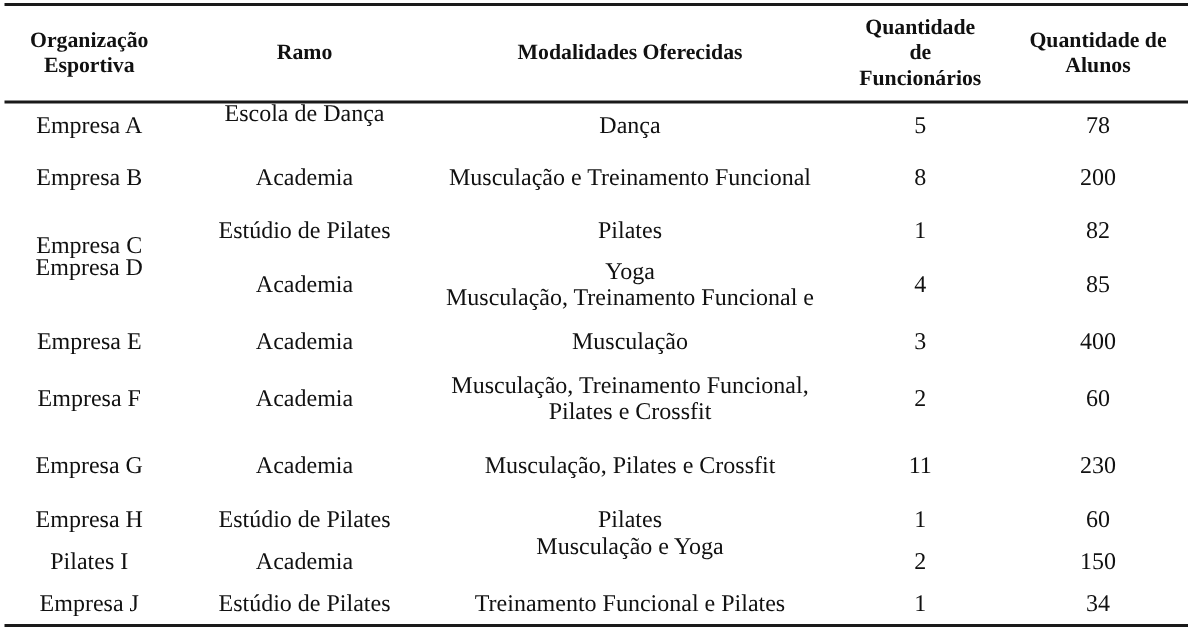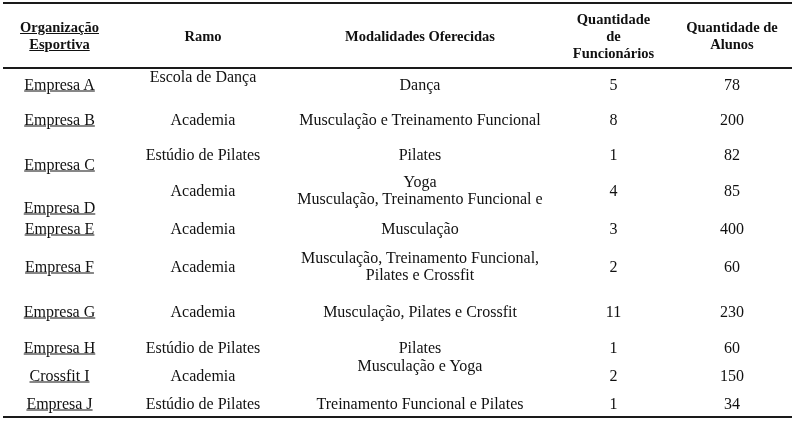--- a/index.html
+++ b/index.html
@@ -2,21 +2,21 @@
 <html><head>
 <meta charset="utf-8">
 <style>
   html, body { margin: 0; padding: 0; background: #ffffff; }
   body { width: 797px; height: 421px; position: relative; overflow: hidden;
          font-family: "Liberation Serif", "DejaVu Serif", serif; color: #111; }
   .rule { position: absolute; left: 3px; width: 789px; height: 2px; background: #1a1a1a; }
   .cell { position: absolute; text-align: center; transform: translateY(-50%);
           font-size: 16px; line-height: 17px; }
   .hdr { font-weight: bold; font-size: 14.5px; line-height: 17px; }
-  .c0 { left: 8px;   width: 103px; text-decoration: underline; }
+  .c0 { left: 8px;   width: 103px; }
   .c1 { left: 128px; width: 150px; }
   .c2 { left: 290px; width: 260px; }
   .c3 { left: 560px; width: 107px; }
   .c4 { left: 676px; width: 112px; }
 </style>
 </head>
 <body>
 
 <div>
   <div class="rule" style="top:2px"></div>
@@ -69,21 +69,21 @@
     <div class="cell c0" style="top:164px">Empresa C</div>
     <div class="cell c1" style="top:154px">Estúdio de Pilates</div>
     <div class="cell c2" style="top:154px">
         <div>Pilates</div>
       </div>
     <div class="cell c3" style="top:154px">1</div>
     <div class="cell c4" style="top:154px">82</div>
   </div>
 
   <div>
-    <div class="cell c0" style="top:207px">Empresa D</div>
+    <div class="cell c0" style="top:179px">Empresa D</div>
     <div class="cell c1" style="top:190px">Academia</div>
     <div class="cell c2" style="top:190px">
       <div>Yoga</div>
       <div>Musculação, Treinamento Funcional e</div>
     </div>
     <div class="cell c3" style="top:190px">4</div>
     <div class="cell c4" style="top:190px">85</div>
   </div>
 
   <div>
@@ -121,21 +121,21 @@
     <div class="cell c0" style="top:347px">Empresa H</div>
     <div class="cell c1" style="top:347px">Estúdio de Pilates</div>
     <div class="cell c2" style="top:347px">
         <div>Pilates</div>
       </div>
     <div class="cell c3" style="top:347px">1</div>
     <div class="cell c4" style="top:347px">60</div>
   </div>
 
   <div>
-    <div class="cell c0" style="top:375px">Crossfit I</div>
+    <div class="cell c0" style="top:375px">Pilates I</div>
     <div class="cell c1" style="top:375px">Academia</div>
     <div class="cell c2" style="top:365px">
         <div>Musculação e Yoga</div>
       </div>
     <div class="cell c3" style="top:375px">2</div>
     <div class="cell c4" style="top:375px">150</div>
   </div>
 
   <div>
     <div class="cell c0" style="top:403px">Empresa J</div>

